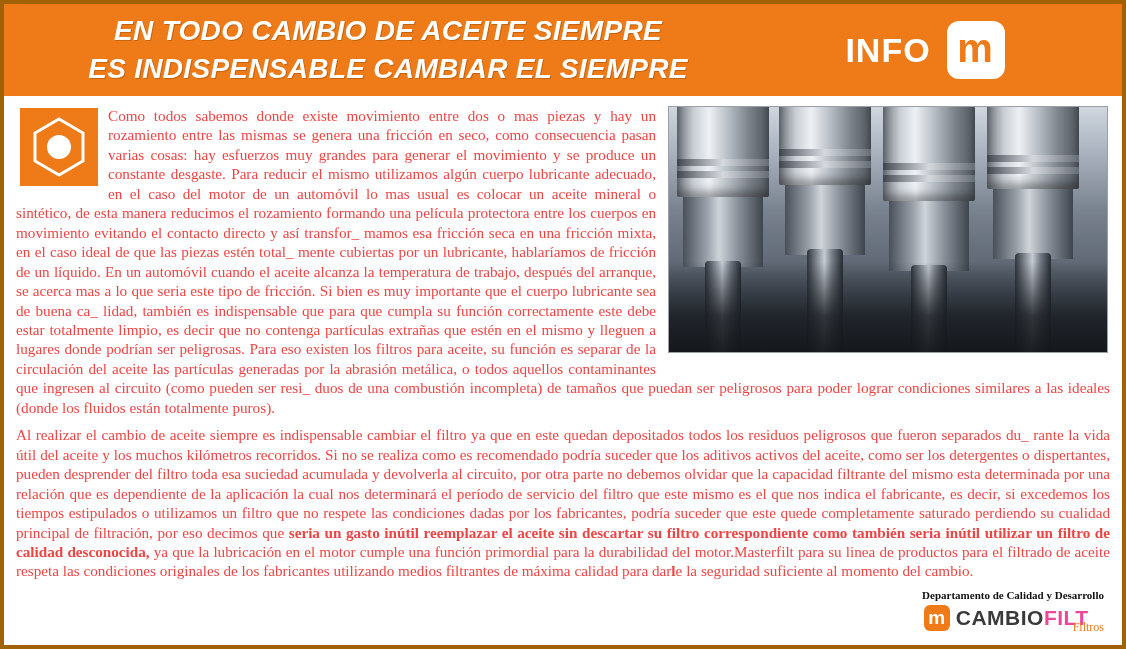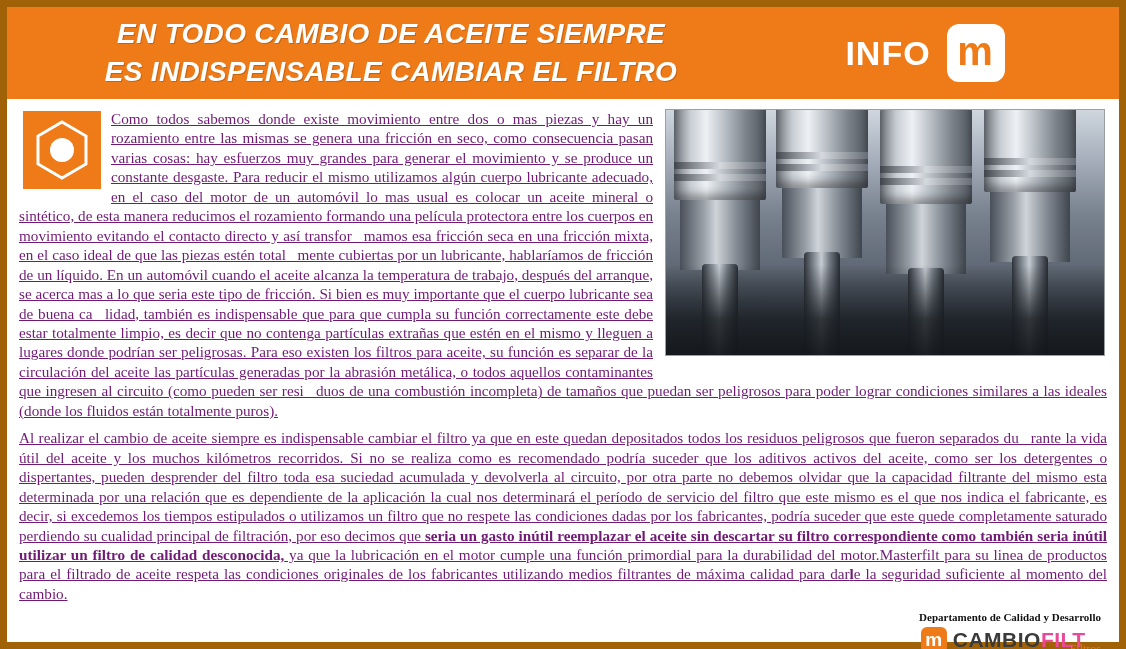--- a/index.html
+++ b/index.html
@@ -9,21 +9,21 @@
   }
   body {
     width: 1126px; height: 649px;
     font-family: "Liberation Serif", serif;
     overflow: hidden;
   }
   .page {
     position: relative;
     width: 1126px; height: 649px;
     background: #ffffff;
-    border: 7px solid #a16207;
+    border: 4px solid #a16207;
     padding: 0;
   }
   
   .header {
     position: relative;
     height: 92px;
     background: #ee7a18;
     display: flex;
     align-items: center;
     padding: 0 10px 0 34px;
@@ -134,24 +134,23 @@
   }
   .photo .bg-dark {
     position: absolute; left: 0; right: 0; bottom: 0; height: 90px;
     background: linear-gradient(180deg, rgba(30,34,40,0) 0%, rgba(25,29,34,0.85) 60%, rgba(18,21,25,0.95) 100%);
   }
 
   .para {
     text-align: justify;
     font-size: 15.2px;
     line-height: 1.28;
-    color: #701a75;
+    color: #ef4444;
     margin: 0 0 8px 0;
     hyphens: none;
-    text-decoration: underline;
   }
   .para.first { padding-top: 2px; }
   .para b { font-weight: bold; }
 
   .signature {
     text-align: right;
     font-family: "Liberation Serif", serif;
     font-weight: bold;
     font-size: 11px;
     color: #111;
@@ -198,21 +197,21 @@
   .clearfix::after { content: ""; display: block; clear: both; }
 </style>
 </head>
 <body>
 
 <div class="page">
 
   <div class="header">
     <div class="header-title">
       <div>EN TODO CAMBIO DE ACEITE SIEMPRE</div>
-      <div>ES INDISPENSABLE CAMBIAR EL FILTRO</div>
+      <div>ES INDISPENSABLE CAMBIAR EL SIEMPRE</div>
     </div>
     <div class="brandblock">
       <span>INFO</span>
       <span class="brand-m">
         <span>m</span>
       </span>
     </div>
   </div>
 
   <div class="content">

